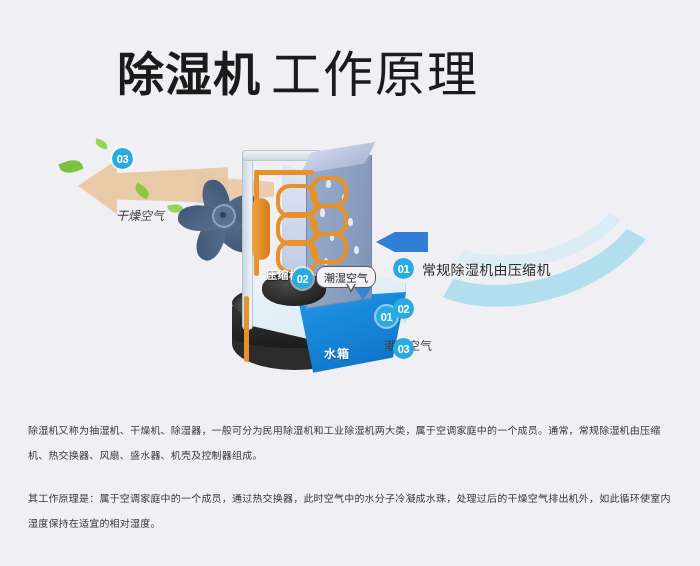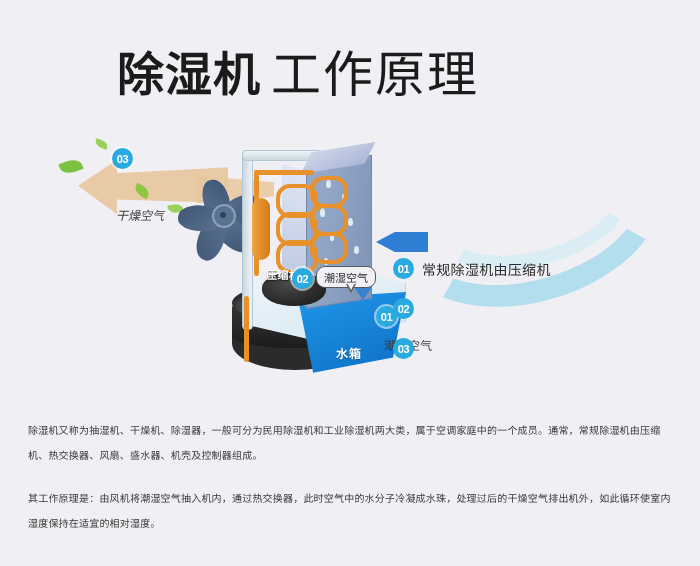--- a/index.html
+++ b/index.html
@@ -116,21 +116,20 @@
   }
   .tank{
     position:absolute;left:62px;top:146px;width:108px;height:84px;
     background:linear-gradient(160deg,#2196e8,#0b6fc4);
     clip-path:polygon(0% 8%, 100% 0%, 88% 78%, 14% 96%);
   }
   .tank-label{
     position:absolute;left:88px;top:198px;
     color:#ffffff;font-size:12px;font-weight:bold;letter-spacing:1px;
     text-shadow:0 1px 1px rgba(0,0,0,.35);
-    margin-left:12px;
   }
 
   
   .frame-l{
     position:absolute;left:6px;top:4px;width:9px;height:178px;
     background:linear-gradient(90deg,#c9d6de,#eef4f8);
     border-radius:4px;border:1px solid #b4c6d2;
   }
   .frame-top{
     position:absolute;left:6px;top:4px;width:78px;height:9px;
@@ -338,16 +337,16 @@
     <div class="step">
       <div class="badge-s">02</div>
     </div>
     <div class="step">
       <div class="badge-s">03</div>
     </div>
   </div>
 
   <div class="body-copy">
     <p>除湿机又称为抽湿机、干燥机、除湿器，一般可分为民用除湿机和工业除湿机两大类，属于空调家庭中的一个成员。通常，常规除湿机由压缩机、热交换器、风扇、盛水器、机壳及控制器组成。</p>
-    <p>其工作原理是：由风机将潮湿空气抽入机内，通过热交换器，此时空气中的水分子冷凝成水珠，处理过后的干燥空气排出机外，如此循环使室内湿度保持在适宜的相对湿度。</p>
+    <p>其工作原理是：属于空调家庭中的一个成员，通过热交换器，此时空气中的水分子冷凝成水珠，处理过后的干燥空气排出机外，如此循环使室内湿度保持在适宜的相对湿度。</p>
   </div>
 
 </div>
 
 </body></html>

